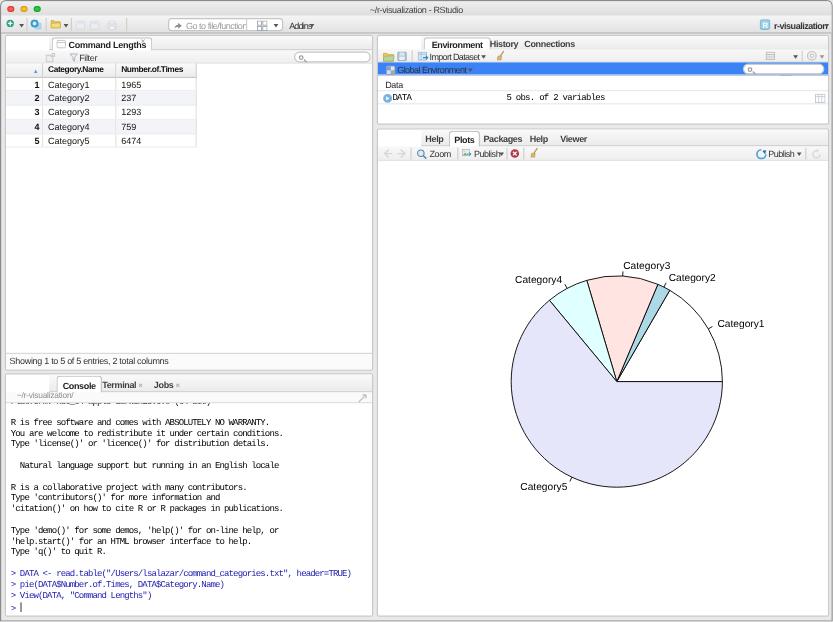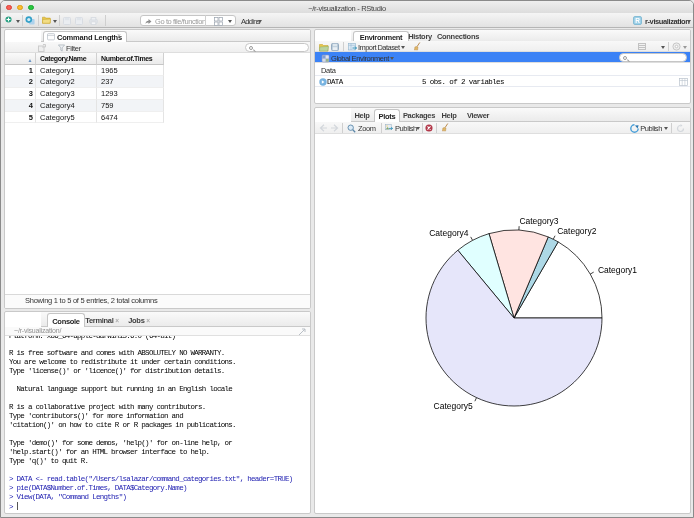--- a/index.html
+++ b/index.html
@@ -150,21 +150,21 @@
       <div class="td rn" style="left:0;top:58.1px;width:31px;height:11.8px;">3</div>
       <div class="td" style="left:31px;top:58.1px;width:61px;height:11.8px;">Category3</div>
       <div class="td" style="left:92px;top:58.1px;width:67px;height:11.8px;">1293</div>
       <div class="td rn" style="left:0;top:69.9px;width:31px;height:11.8px;background:#f2f4f7;">4</div>
       <div class="td" style="left:31px;top:69.9px;width:61px;height:11.8px;background:#f2f4f7;">Category4</div>
       <div class="td" style="left:92px;top:69.9px;width:67px;height:11.8px;background:#f2f4f7;">759</div>
       <div class="td rn" style="left:0;top:81.7px;width:31px;height:11.8px;">5</div>
       <div class="td" style="left:31px;top:81.7px;width:61px;height:11.8px;">Category5</div>
       <div class="td" style="left:92px;top:81.7px;width:67px;height:11.8px;">6474</div>
     </div>
-    <div style="position:absolute;left:0;bottom:0;width:100%;height:14px;border-top:1px solid #d9d9d9;background:#fbfbfb;font-size:7.5px;color:#333;line-height:12px;padding-left:20px;letter-spacing:-0.25px;">Showing 1 to 5 of 5 entries, 2 total columns</div>
+    <div style="position:absolute;left:0;bottom:0;width:100%;height:14px;border-top:1px solid #d9d9d9;background:#fbfbfb;font-size:7.5px;color:#333;line-height:12px;padding-left:3px;letter-spacing:-0.25px;">Showing 1 to 5 of 5 entries, 2 total columns</div>
   </div>
 
   <div class="pane" id="paneCon" style="left:3px;top:310px;width:307px;height:203px;">
     <div class="tabbar">
       <div class="tab active" style="left:6px;width:38px;font-weight:bold;">Console</div>
       <div class="tab" style="left:38px;width:46px;">Terminal <span style="color:#aaa;font-size:6.5px;">×</span></div>
       <div class="tab" style="left:82px;width:32px;">Jobs <span style="color:#aaa;font-size:6.5px;">×</span></div>
       <div class="minmax" style="right:4px;">
         <div style="position:absolute;right:11px;top:3px;width:7px;height:1.5px;background:#909090;"></div>
         <svg style="position:absolute;right:0;top:-1.5px;" width="9" height="9" viewBox="0 0 9 9">

